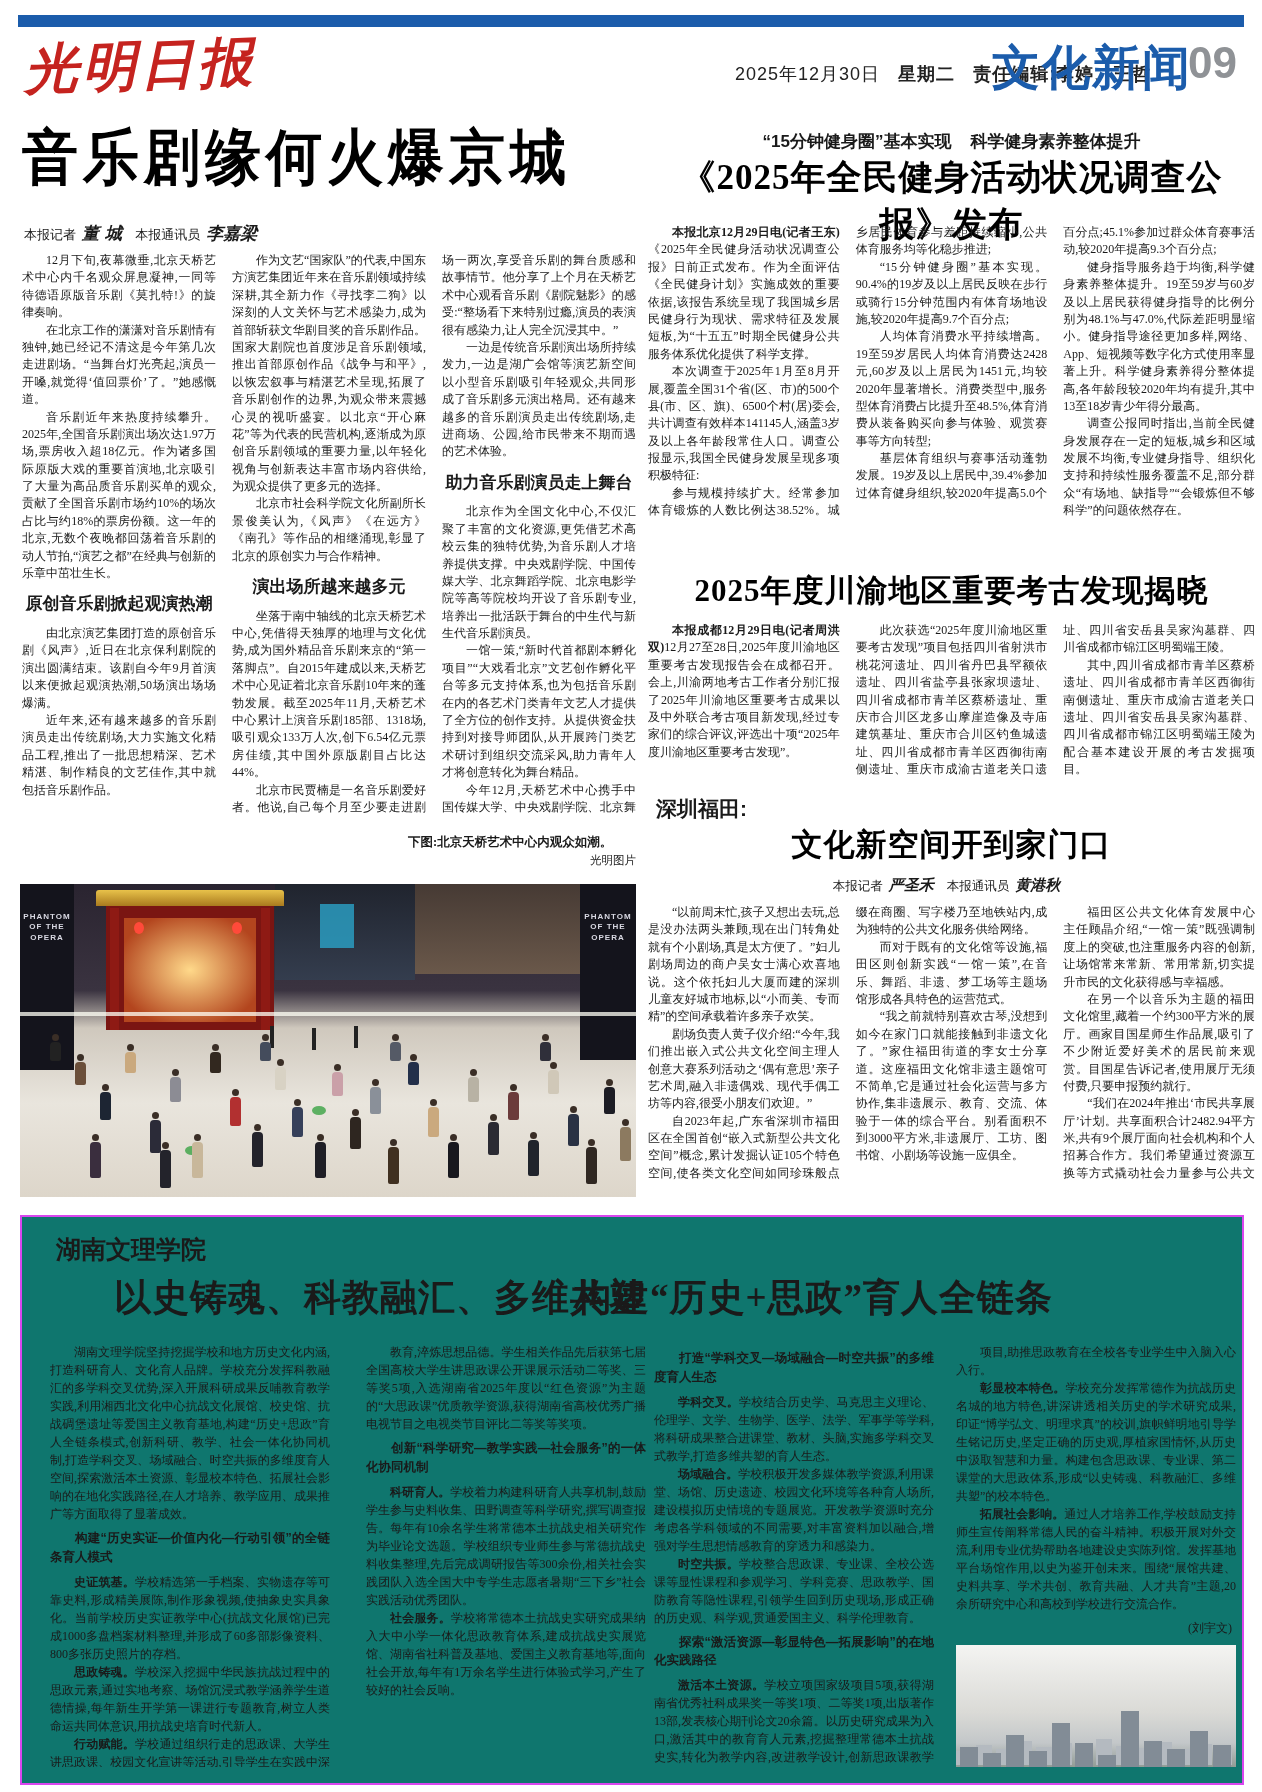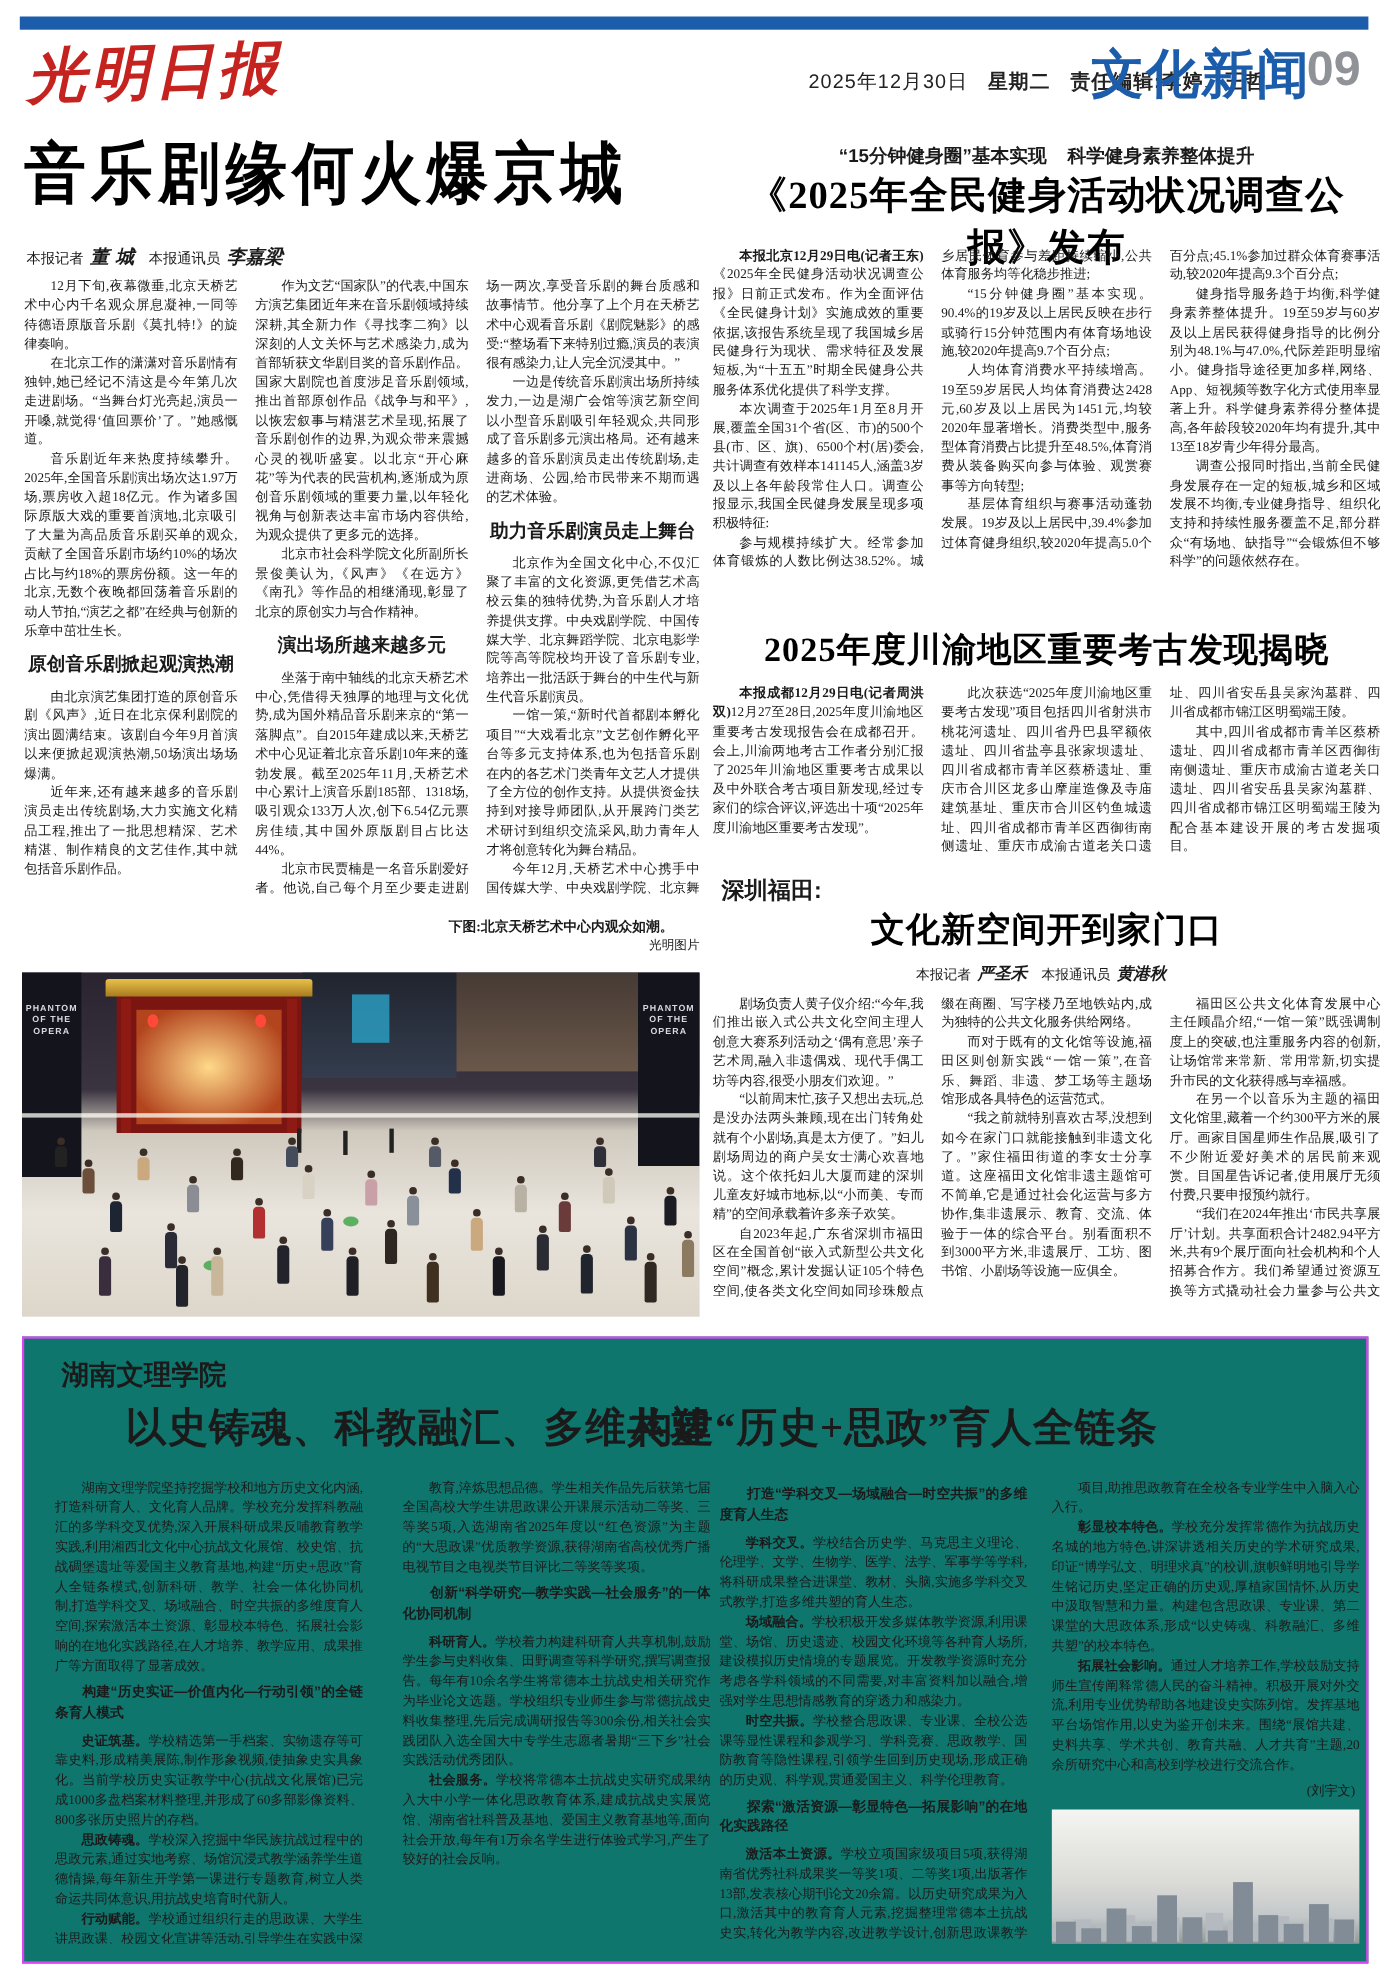--- a/index.html
+++ b/index.html
@@ -298,22 +298,22 @@
       <p class="para">其中,四川省成都市青羊区蔡桥遗址、四川省成都市青羊区西御街南侧遗址、重庆市成渝古道老关口遗址、四川省安岳县吴家沟墓群、四川省成都市锦江区明蜀端王陵为配合基本建设开展的考古发掘项目。</p>
     </div>
 
   <div id="futian-kicker">深圳福田:</div>
   <div class="r-headline" id="futian-headline">文化新空间开到家门口</div>
   <div id="futian-byline">
     <span>本报记者</span><span class="byl-name">严圣禾</span>
     <span>本报通讯员</span><span class="byl-name">黄港秋</span>
   </div>
   <div id="futian-body" class="body-cols">
+      <p class="para">“以前周末忙,孩子又想出去玩,总是没办法两头兼顾,现在出门转角处就有个小剧场,真是太方便了。”妇儿剧场周边的商户吴女士满心欢喜地说。这个依托妇儿大厦而建的深圳儿童友好城市地标,以“小而美、专而精”的空间承载着许多亲子欢笑。</p>
       <p class="para">剧场负责人黄子仪介绍:“今年,我们推出嵌入式公共文化空间主理人创意大赛系列活动之‘偶有意思’亲子艺术周,融入非遗偶戏、现代手偶工坊等内容,很受小朋友们欢迎。”</p>
-      <p class="para">“以前周末忙,孩子又想出去玩,总是没办法两头兼顾,现在出门转角处就有个小剧场,真是太方便了。”妇儿剧场周边的商户吴女士满心欢喜地说。这个依托妇儿大厦而建的深圳儿童友好城市地标,以“小而美、专而精”的空间承载着许多亲子欢笑。</p>
       <p class="para">自2023年起,广东省深圳市福田区在全国首创“嵌入式新型公共文化空间”概念,累计发掘认证105个特色空间,使各类文化空间如同珍珠般点缀在商圈、写字楼乃至地铁站内,成为独特的公共文化服务供给网络。</p>
       <p class="para">而对于既有的文化馆等设施,福田区则创新实践“一馆一策”,在音乐、舞蹈、非遗、梦工场等主题场馆形成各具特色的运营范式。</p>
       <p class="para">“我之前就特别喜欢古琴,没想到如今在家门口就能接触到非遗文化了。”家住福田街道的李女士分享道。这座福田文化馆非遗主题馆可不简单,它是通过社会化运营与多方协作,集非遗展示、教育、交流、体验于一体的综合平台。别看面积不到3000平方米,非遗展厅、工坊、图书馆、小剧场等设施一应俱全。</p>
       <p class="para">福田区公共文化体育发展中心主任顾晶介绍,“一馆一策”既强调制度上的突破,也注重服务内容的创新,让场馆常来常新、常用常新,切实提升市民的文化获得感与幸福感。</p>
       <p class="para">在另一个以音乐为主题的福田文化馆里,藏着一个约300平方米的展厅。画家目国星师生作品展,吸引了不少附近爱好美术的居民前来观赏。目国星告诉记者,使用展厅无须付费,只要申报预约就行。</p>
       <p class="para">“我们在2024年推出‘市民共享展厅’计划。共享面积合计2482.94平方米,共有9个展厅面向社会机构和个人招募合作方。我们希望通过资源互换等方式撬动社会力量参与公共文化服务,实现社会化和公益性的双赢。在这里,每个人都可以成为文化的传播者、创造者和实践者。”顾晶说。</p>
     </div>
 
   <div id="ad-box">
     <div id="ad-school">湖南文理学院</div>

